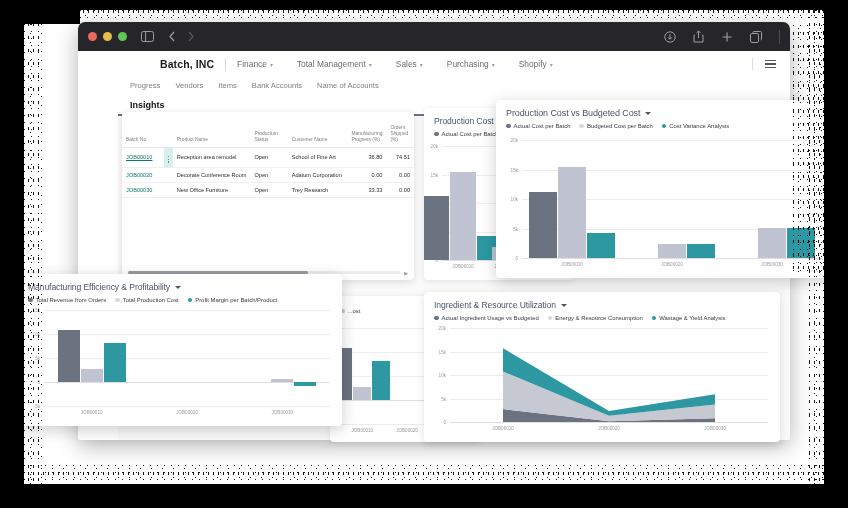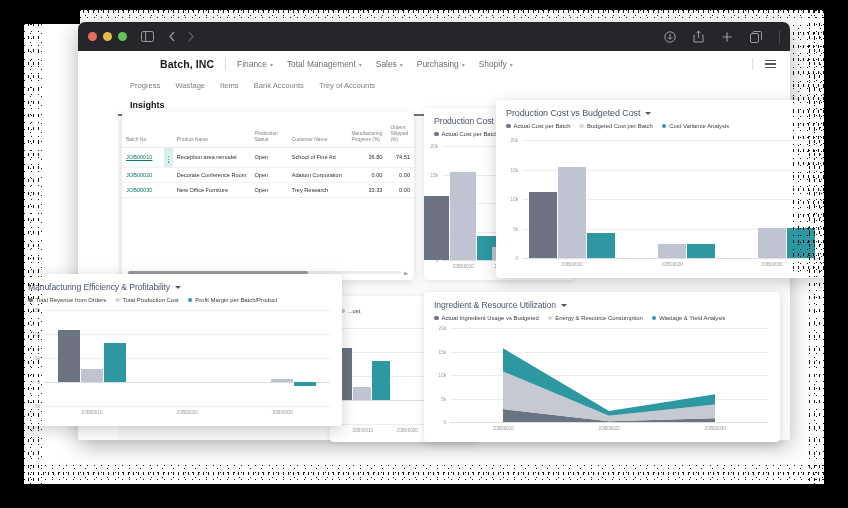--- a/index.html
+++ b/index.html
@@ -60,21 +60,21 @@
   .tb-sep { width:1px; height:14px; background:#4a4a50; }
 
   
   .appbar {
     height: 26px; display: flex; align-items: center;
     padding-left: 82px; gap: 0; position: relative;
     background: #fff;
   }
   .brand { font-size: 10.5px; font-weight: bold; color: #1b1b1f; letter-spacing:.1px; }
   .brand-sep { width:1px; height:13px; background:#d8d8dd; margin:0 11px; }
-  .menu { display:flex; align-items:center; gap:14px; }
+  .menu { display:flex; align-items:center; gap:24px; }
   .menu-item { font-size: 8.4px; color: #6d6d74; white-space: nowrap; display:flex; align-items:center; gap:3px;}
   .caret { font-size:6px; color:#a0a0a6; }
   .appbar-right { position:absolute; right: 14px; display:flex; align-items:center; gap:12px; }
   .vsep { width:1px; height:12px; background:#dcdce1; }
   .hamburger { width:11px; }
   .hamburger span { display:block; height:1.2px; background:#55555c; margin:2.2px 0; }
 
   .subnav {
     height: 17px; display:flex; align-items:center; gap:15px;
     padding-left: 52px; background:#fff;
@@ -230,24 +230,24 @@
         <span class="hamburger">
           <span></span>
             <span></span>
             <span></span>
         </span>
       </div>
     </div>
 
     <div class="subnav">
       <span class="subnav-item">Progress</span>
-      <span class="subnav-item">Wastage</span>
+      <span class="subnav-item">Vendors</span>
       <span class="subnav-item">Items</span>
       <span class="subnav-item">Bank Accounts</span>
-      <span class="subnav-item">Trey of Accounts</span>
+      <span class="subnav-item">Name of Accounts</span>
     </div>
 
     <div class="insights-row">
       <span class="insights-title">Insights</span>
     </div>
 
     <span class="pencil">
       <svg width="9" height="9" viewBox="0 0 9 9">
           <path d="M1 8 L1.4 6.3 L6.4 1.3 L7.7 2.6 L2.7 7.6 Z" fill="none" stroke="currentColor" stroke-width=".9"></path>
         </svg>

